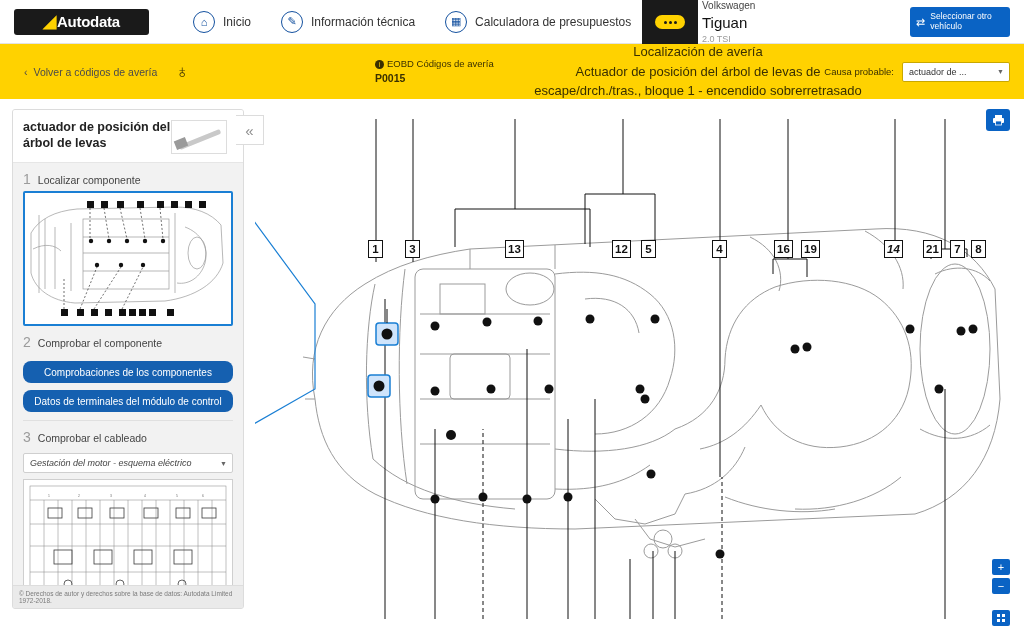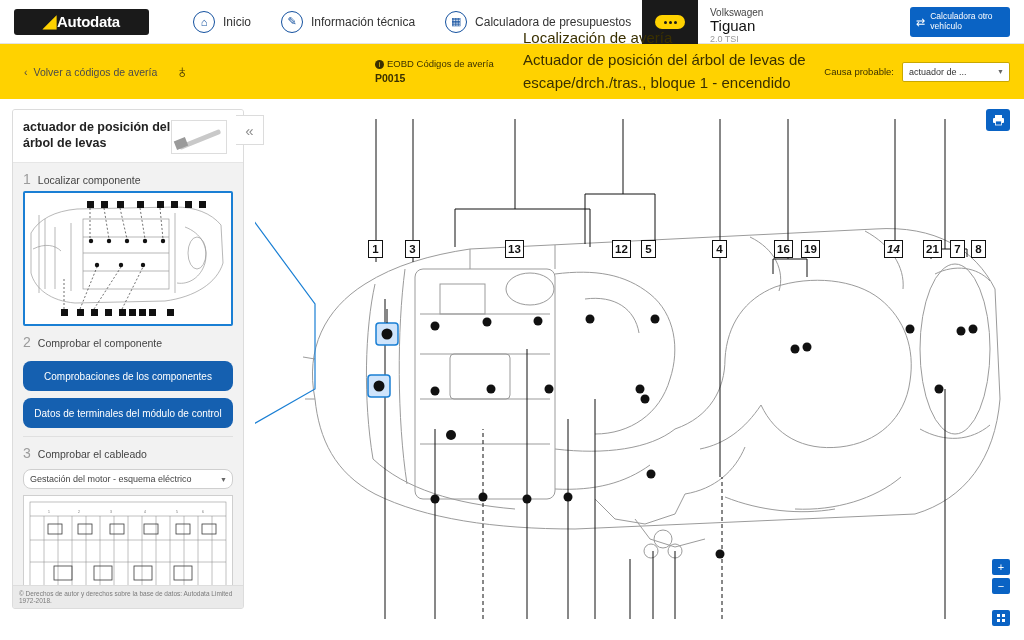--- a/index.html
+++ b/index.html
@@ -24,21 +24,21 @@
   }
   .logo .dot { color:#ffd200; font-size:17px; margin-right:1px; }
   .nav { display:flex; align-items:center; margin-left:44px; gap:30px; }
   .nav-item { display:flex; align-items:center; gap:8px; color:#333; font-size:12px; cursor:pointer;}
   .circ-icon {
     width:22px; height:22px; border-radius:50%; border:1.6px solid #1552a0;
     display:flex; align-items:center; justify-content:center; color:#1552a0; font-size:11px;
   }
   .veh-box {
     position:absolute; right:186px; top:0; height:44px; width:140px;
-    display:flex; flex-direction:column; justify-content:flex-end; padding-left:12px;
+    display:flex; flex-direction:column; justify-content:space-between; padding-left:4px;
   }
   .veh-make { font-size:10px; color:#444; }
   .veh-model { font-size:15px; font-weight:normal; color:#111; line-height:1.05; }
   .veh-eng { font-size:9px; color:#9a9a9a; }
   .veh-badge {
     position:absolute; right:326px; top:0; width:56px; height:44px; background:#1a1a1a;
     display:flex; align-items:center; justify-content:center;
   }
   .veh-badge .pill {
     background:#ffd200; border-radius:9px; width:30px; height:14px;
@@ -61,21 +61,21 @@
     width:175px; padding-left:24px; font-size:10.5px; color:#4b4b4b; cursor:pointer;
     display:flex; align-items:center; gap:6px;
   }
   .band-title { display:flex; align-items:center; gap:9px; width:200px; }
   .band-title .bulb { font-size:19px; color:#3a3000; }
   .band-title span.t { font-size:14.5px; color:#2d2600; line-height:1.15; }
   .eobd { width:148px; font-size:9.5px; color:#3a3000; line-height:1.45; }
   .eobd .i { display:inline-block; width:9px; height:9px; border-radius:50%; background:#3a3000;
              color:#ffd200; font-size:7px; text-align:center; line-height:9px; margin-right:3px;}
   .eobd .code { font-weight:bold; font-size:10.5px; }
-  .loc { width:350px; font-size:15px; color:#3a3000; line-height:1.5; }
+  .loc { width:350px; font-size:13px; color:#3a3000; line-height:1.5;text-align:center; }
   .causa { position:absolute; right:14px; display:flex; align-items:center; gap:8px; }
   .causa-lbl { font-size:9.5px; color:#3a3000; }
   .causa-sel {
     width:108px; height:20px; background:#fff; border:1px solid #c9a800; border-radius:2px;
     font-size:9px; color:#333; display:flex; align-items:center; padding:0 6px; position:relative;
   }
   .causa-sel .cv { overflow:hidden; white-space:nowrap; }
   .causa-sel .cr { position:absolute; right:5px; font-size:7px; color:#666;}
 
   
@@ -107,28 +107,28 @@
     color:#8d8d8d; font-size:15px; cursor:pointer;
   }
   .step { display:flex; gap:7px; padding:8px 10px 4px 10px; align-items:baseline; }
   .step .n { font-size:14px; color:#9b9b9b; }
   .step .l { font-size:10.5px; color:#444; }
   .diagram-box {
     margin:0 10px; height:135px; background:#fff; border:2px solid #1a7fd4; border-radius:2px;
     position:relative; overflow:hidden;
   }
   .btn-blue {
-    display:block; margin:7px 10px; height:30px; background:#1560b0; color:#fff;
+    display:block; margin:7px 10px; height:22px; background:#1560b0; color:#fff;
     border:none; border-radius:8px; font-size:10px; width:calc(100% - 20px); cursor:pointer;
     font-family:"Liberation Sans", sans-serif;
   }
   .sep { height:1px; background:#e0e0e0; margin:8px 10px 0 10px; }
   .wire-select {
-    margin:4px 10px 6px 10px; height:20px; background:#fff; border:1px solid #cfcfcf; border-radius:8px;
-    font-size:9px; color:#444; display:flex; align-items:center; padding:0 6px; position:relative;
+    margin:4px 10px 6px 10px; height:20px; background:#fff; border:1px solid #cfcfcf; border-radius:2px;
+    font-size:9px; color:#444; display:flex; align-items:center; padding:0 6px; position:relative;font-style:italic;
   }
   .wire-select .cr { position:absolute; right:5px; font-size:7px; color:#666;}
   .wire-box {
     margin:0 10px; height:145px; background:#fff; border:1px solid #cfcfcf; position:relative; overflow:hidden;
   }
   .footer-note {
     position:absolute; left:0; bottom:0; width:100%; background:#eaeaea; color:#7a7a7a;
     font-size:6.5px; padding:4px 6px; border-top:1px solid #ddd;
   }
 
@@ -187,21 +187,21 @@
       </div>
   </div>
   <div class="veh-box">
     <div class="veh-make">Volkswagen</div>
     <div class="veh-model">Tiguan</div>
     <div class="veh-eng">2.0 TSI</div>
   </div>
 
   <div class="sel-btn">
     <span class="arrows">⇄</span>
-    <span>Calculadora otro vehículo</span>
+    <span>Seleccionar otro vehículo</span>
   </div>
 </div>
 
 <div class="band">
   <div class="back-link">
     <span>‹</span>
     <span>Volver a códigos de avería</span>
   </div>
 
   <div class="band-title">

